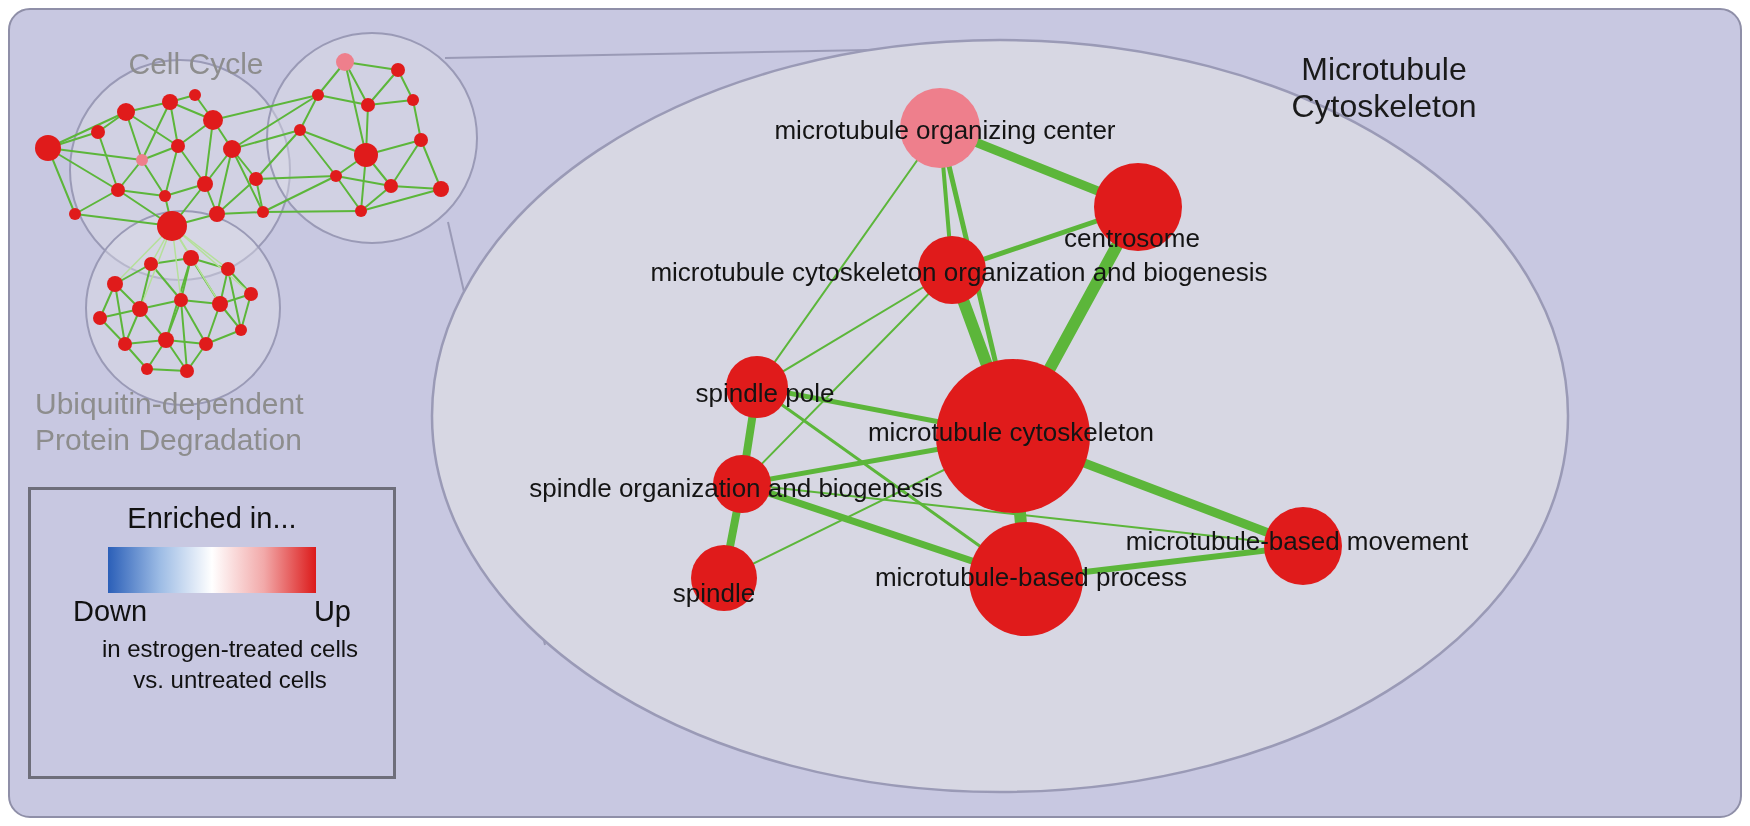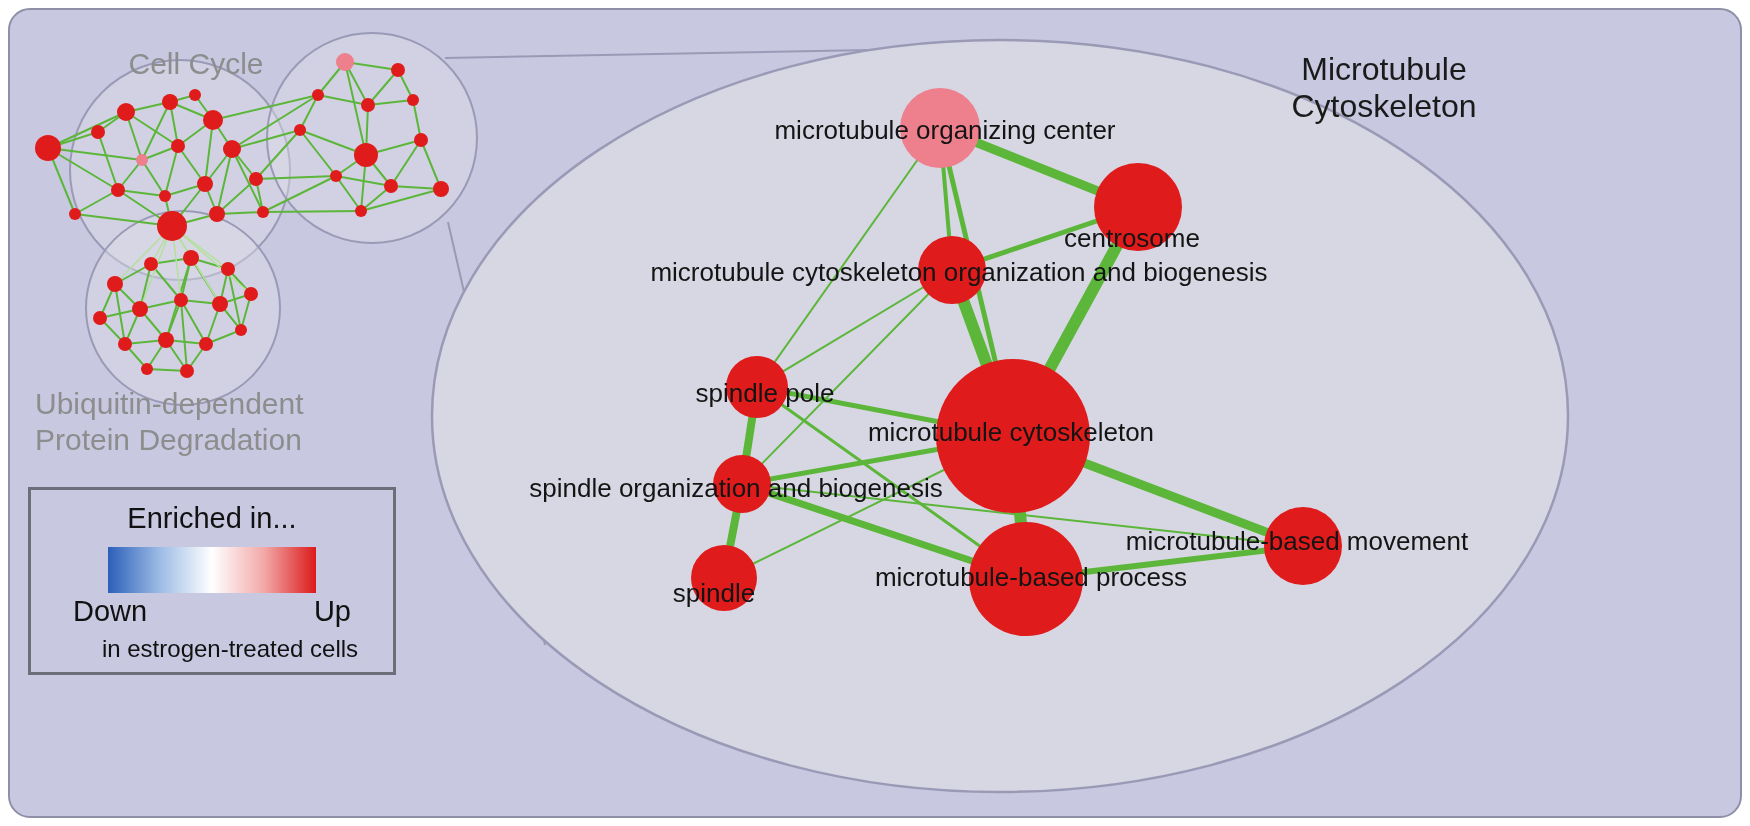--- a/index.html
+++ b/index.html
@@ -1,21 +1,21 @@
 <!DOCTYPE html>
 <html><head>
 <meta charset="utf-8">
 <style>
   html,body{margin:0;padding:0;background:#ffffff;font-family:"Liberation Sans",sans-serif;}
   .stage{position:relative;width:1750px;height:826px;background:#ffffff;overflow:hidden;}
   .figure-bg{position:absolute;left:8px;top:8px;right:8px;bottom:8px;background:#c8c8e1;
              border:2px solid #8f8fa8;border-radius:22px;}
   svg.net{position:absolute;left:0;top:0;}
   svg text{font-family:"Liberation Sans",sans-serif;}
-  .legend{position:absolute;left:28px;top:487px;width:368px;height:188px;box-sizing:border-box;
+  .legend{position:absolute;left:28px;top:487px;width:368px;height:292px;box-sizing:border-box;
           border:3px solid #6e6e7a;text-align:center;color:#111;}
   .legend-title{margin-top:12px;font-size:29px;}
   .legend-gradient{width:208px;height:46px;margin:12px auto 0;}
   .legend-scale{width:278px;margin:2px auto 6px;display:flex;justify-content:space-between;font-size:29px;}
   .legend-note{font-size:24px;line-height:1.28;padding-left:36px;}
   .legend-note:first-of-type{margin-top:6px;}
 </style>
 </head>
 <body>
 
@@ -231,14 +231,15 @@
     </svg>
 
   <div class="legend">
     <div class="legend-title">Enriched in...</div>
     <div class="legend-gradient" style="background: linear-gradient(90deg, rgb(43, 95, 184), rgb(157, 188, 229), rgb(255, 255, 255), rgb(242, 169, 169), rgb(220, 26, 26));"></div>
     <div class="legend-scale">
       <span>Down</span>
       <span>Up</span>
     </div>
     <div class="legend-note">in estrogen-treated cells</div>
+    <div class="legend-note">vs. untreated cells</div>
   </div>
 </div>
 
 </body></html>

